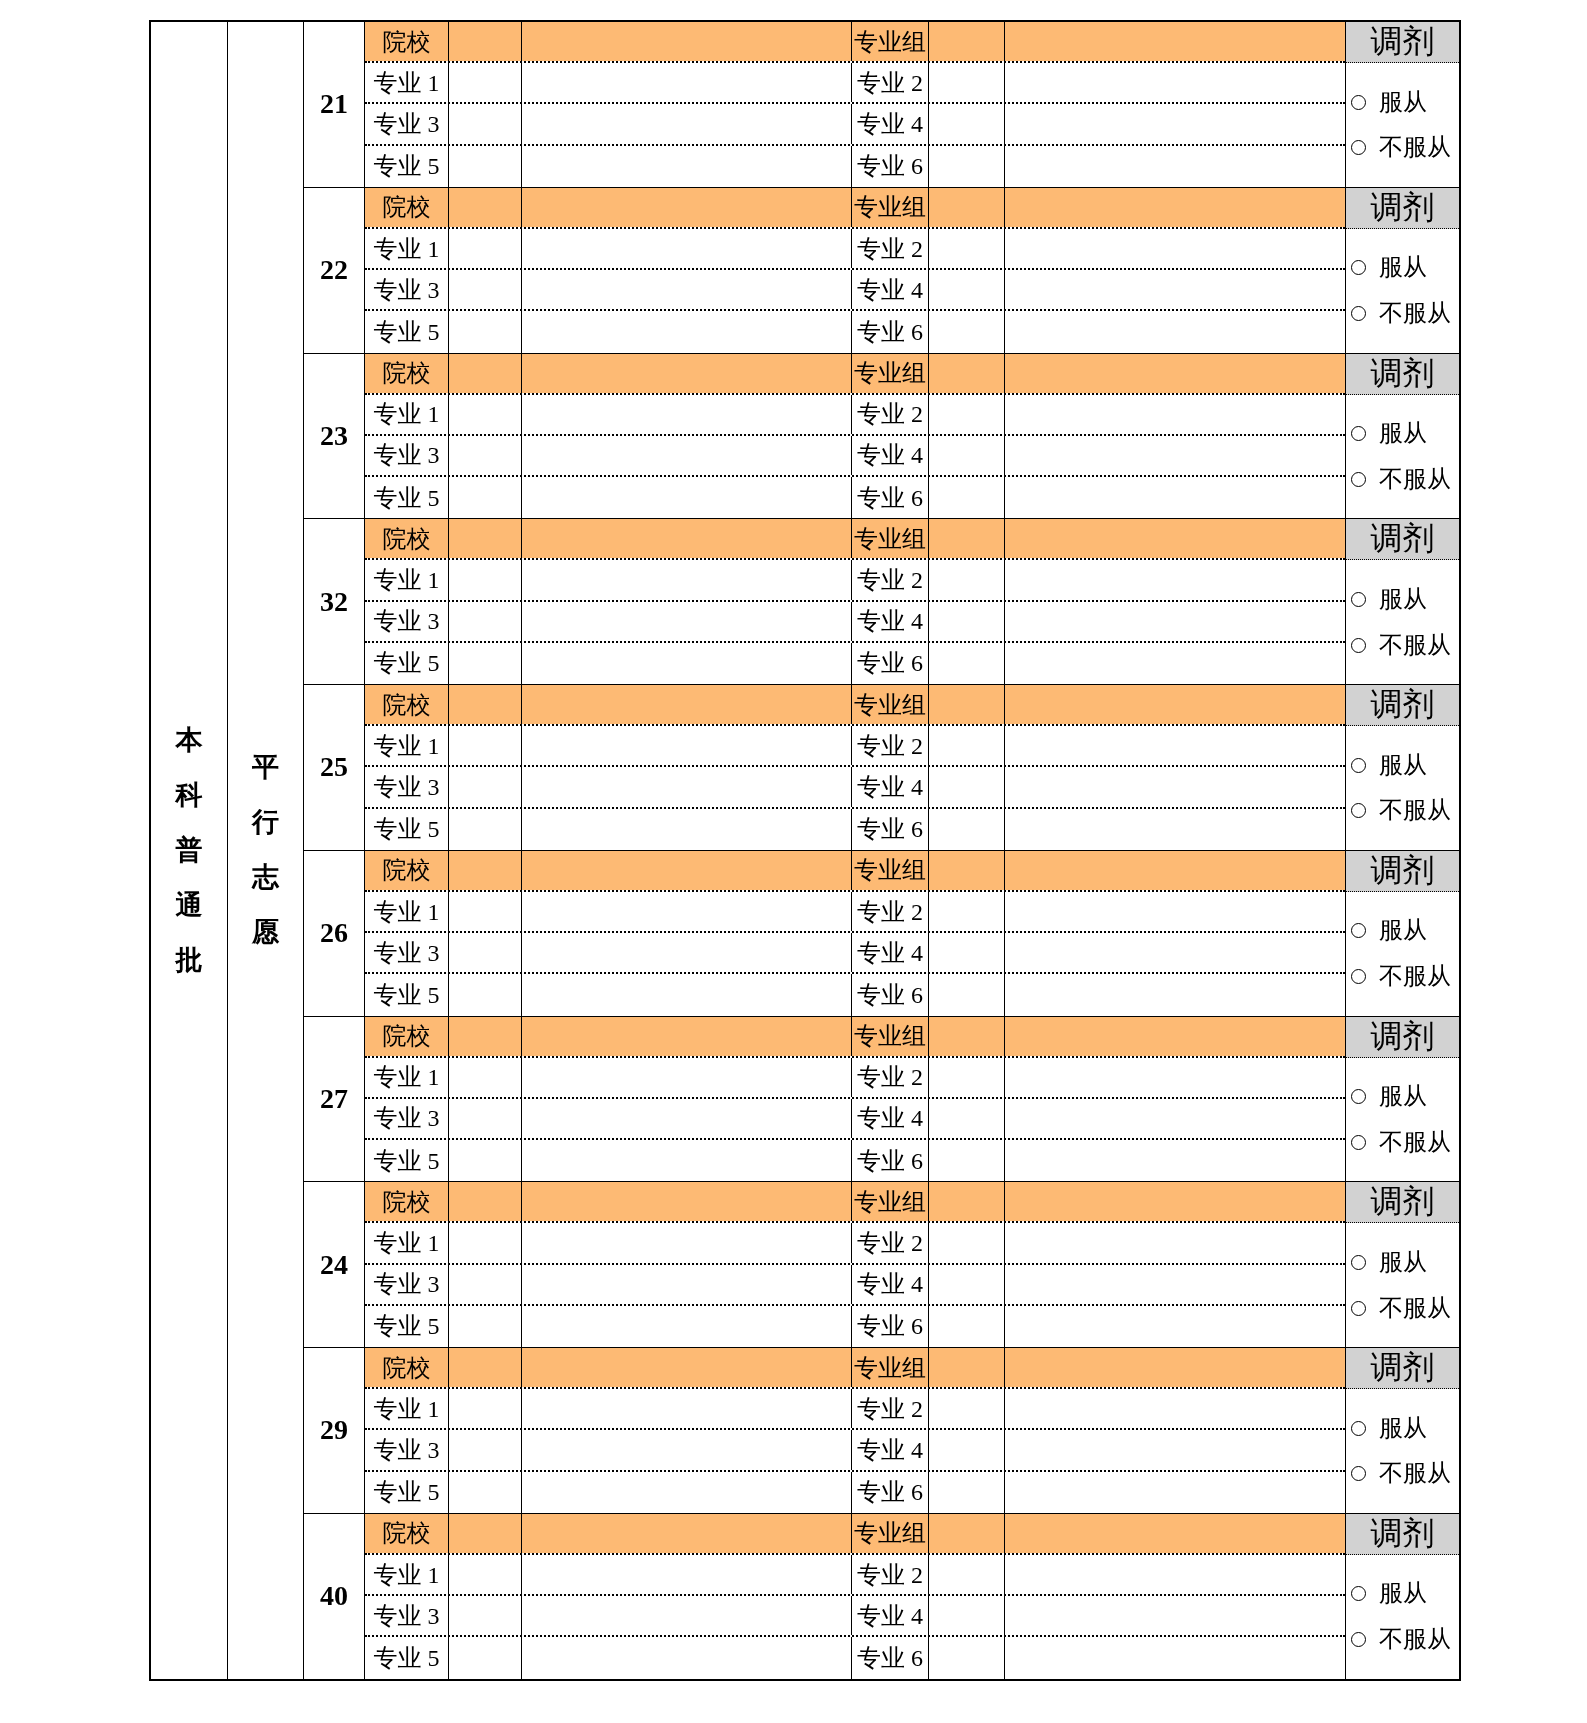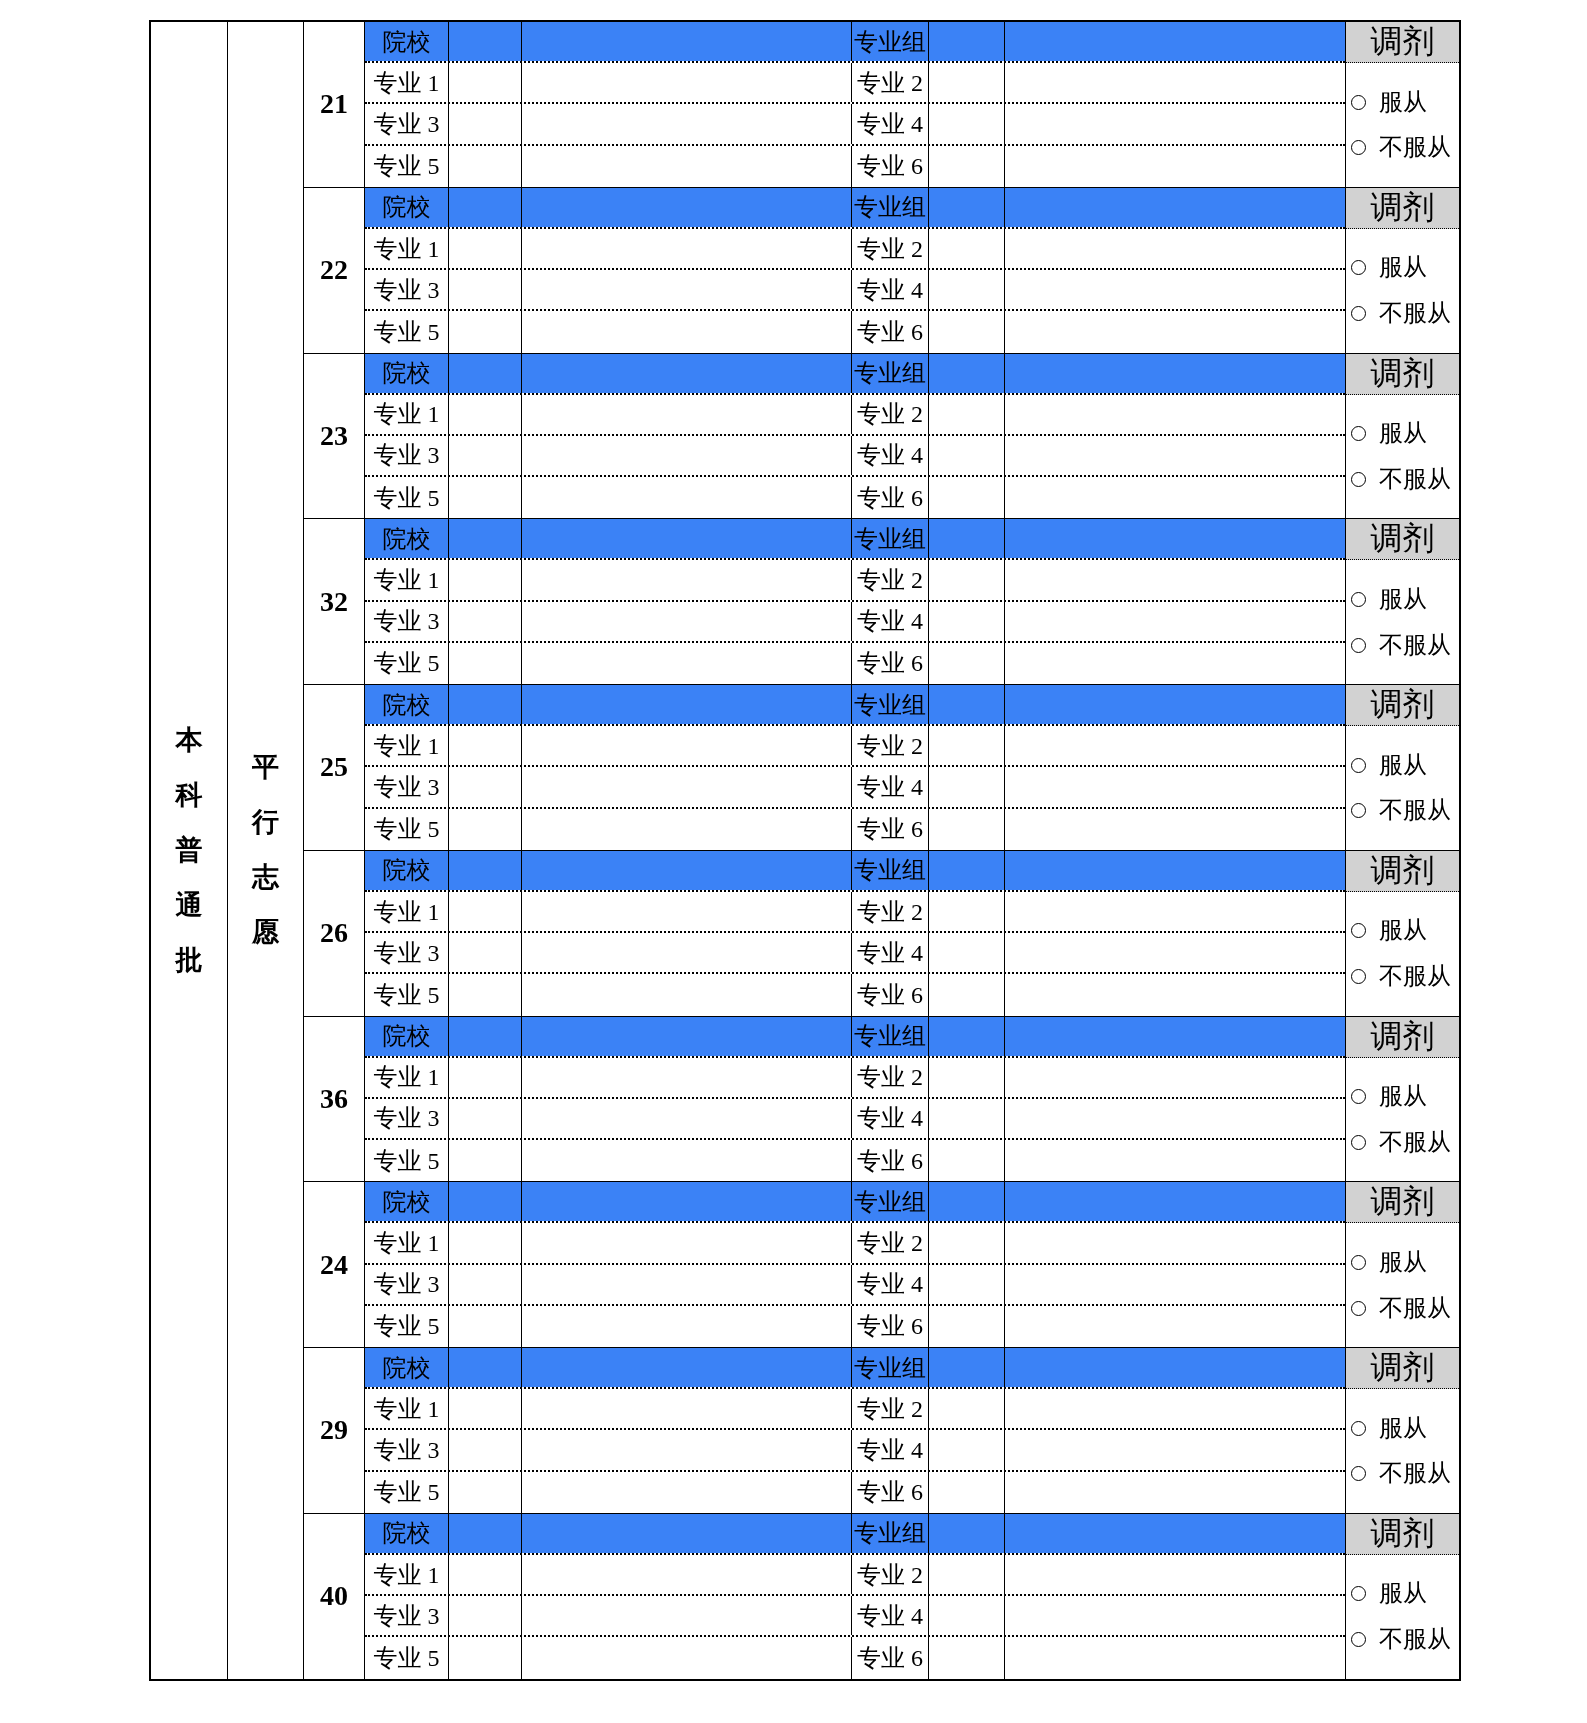--- a/index.html
+++ b/index.html
@@ -70,21 +70,21 @@
     font-size: 24px;
     overflow: hidden;
     white-space: nowrap;
   }
   .c-label1 { width: 84px; }
   .c-in-s1  { width: 73px; }
   .c-in-w1  { width: 330px; }
   .c-label2 { width: 77px; }
   .c-in-s2  { width: 76px; }
   .c-in-w2  { width: 340px; border-right: none; }
-  .header-row .cell { background: #3b82f6; }
+  .header-row .cell { background: #fdba74; }
 
   
   .adjust-col {
     width: 114px;
     box-sizing: border-box;
     border-left: 1.5px solid #000;
     display: flex;
     flex-direction: column;
   }
   .adjust-header {
@@ -479,21 +479,21 @@
         </div>
         <div class="radio-line">
           <span class="radio-circle"></span>
           <span>不服从</span>
         </div>
       </div>
     </div>
   </div>
 
   <div class="block">
-    <div class="num-cell">36</div>
+    <div class="num-cell">27</div>
     <div class="rows">
 
       <div class="row header-row">
         <div class="cell c-label1">院校</div>
         <div class="cell c-in-s1"></div>
         <div class="cell c-in-w1"></div>
         <div class="cell c-label2">专业组</div>
         <div class="cell c-in-s2"></div>
         <div class="cell c-in-w2"></div>
       </div>

